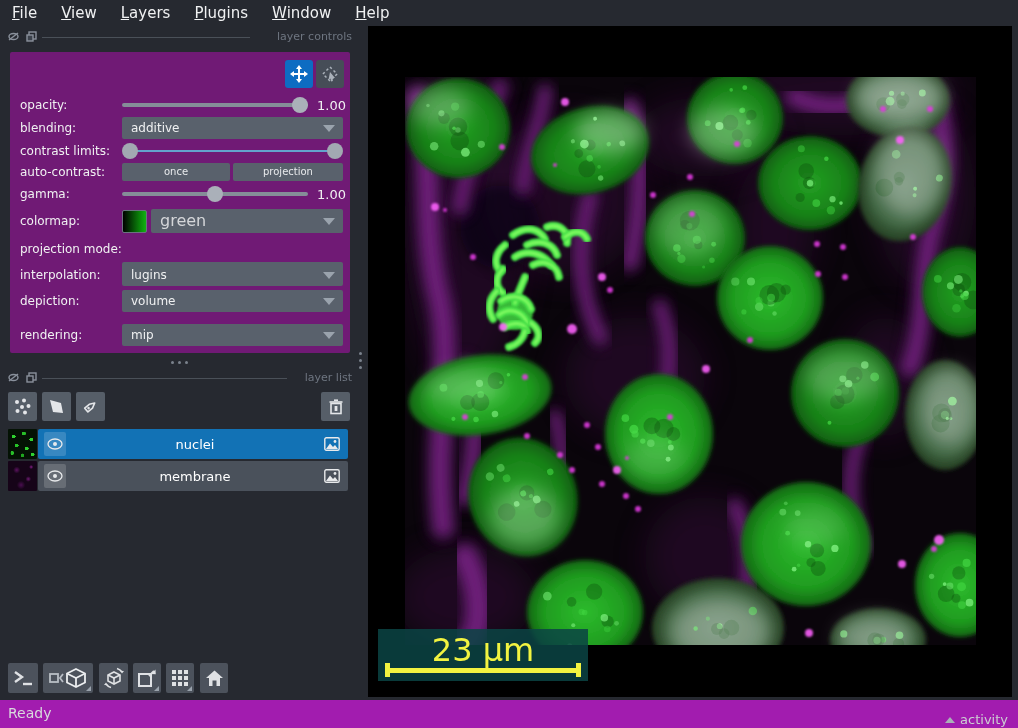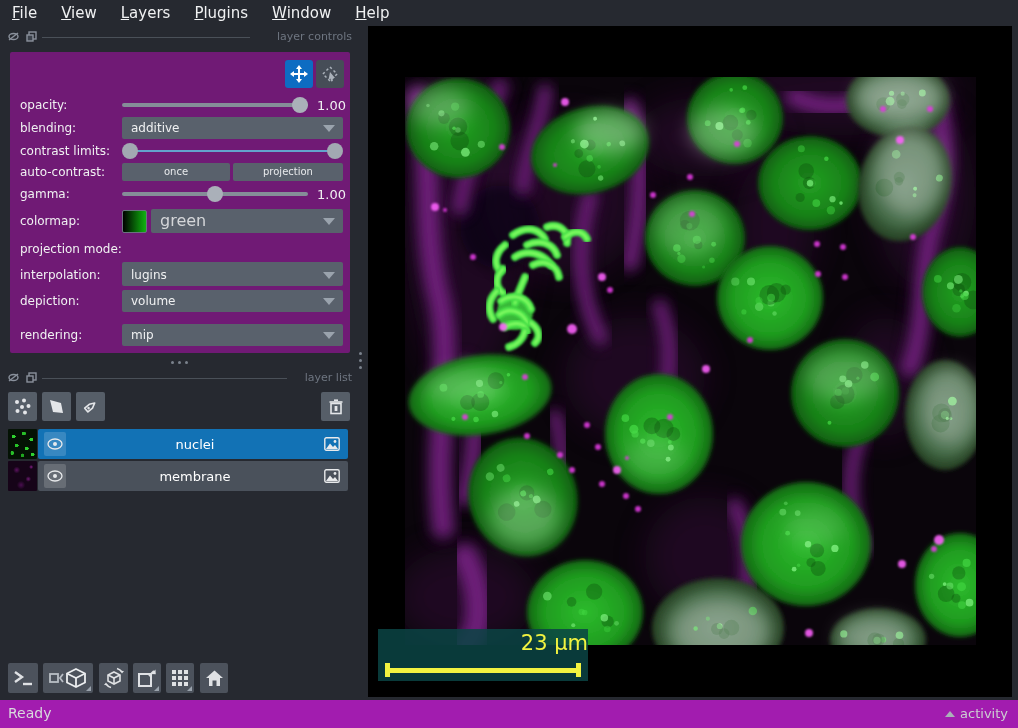--- a/index.html
+++ b/index.html
@@ -57,28 +57,28 @@
      radial-gradient(circle 4px at 70% 60%,#6e1a72 0%,transparent 70%),
      radial-gradient(circle 6px at 45% 80%,#4a0e50 0%,transparent 70%),
      radial-gradient(circle 3px at 80% 20%,#821e86 0%,transparent 70%);}
   
   .vbtn{position:absolute;top:663px;height:30px;background:#4c525c;border-radius:2px;
         display:flex;align-items:center;justify-content:center;}
   .corner{position:absolute;right:2px;bottom:2px;width:0;height:0;
           border-left:5px solid transparent;border-bottom:5px solid #9aa2ac;}
   #statusbar{left:0;top:700px;width:100%;height:28px;background:#a21caf;}
   #status-msg{position:absolute;left:8px;top:5px;font-size:14px;color:#d8dadd;}
-  #activity{position:absolute;right:10px;top:6px;font-size:13px;color:#ccced2;display:flex;align-items:center;gap:5px;}
+  #activity{position:absolute;right:10px;top:12px;font-size:13px;color:#ccced2;display:flex;align-items:center;gap:5px;}
   #activity .tri{width:0;height:0;border-left:5px solid transparent;border-right:5px solid transparent;
                  border-bottom:6px solid #aab0b8;}
   
   #canvas{left:368px;top:26px;width:644px;height:671px;background:#000;overflow:hidden;}
   #micro{position:absolute;left:37px;top:51px;}
   #scalebar{position:absolute;left:10px;top:603px;width:210px;height:52px;background:rgba(10,68,68,.85);}
-  #scalebar .txt{position:absolute;top:2px;left:0;right:0;text-align:right;font-size:21px;color:#f2f340;}
+  #scalebar .txt{position:absolute;top:2px;left:0;right:0;text-align:center;font-size:32px;color:#f2f340;}
   #scalebar .bar{position:absolute;left:7px;right:7px;bottom:8px;height:5px;background:#f2f340;}
   #scalebar .bar:before,#scalebar .bar:after{content:"";position:absolute;top:-5px;width:5px;height:14px;background:#f2f340;}
   #scalebar .bar:before{left:0;}
   #scalebar .bar:after{right:0;}
   .vdots{width:4px;display:flex;flex-direction:column;gap:4px;align-items:center;}
   .vdots i,.hdots i{width:3px;height:3px;border-radius:50%;background:#7a828c;display:block;}
   .hdots{display:flex;gap:4px;}
 </style>
 </head>
 <body>

